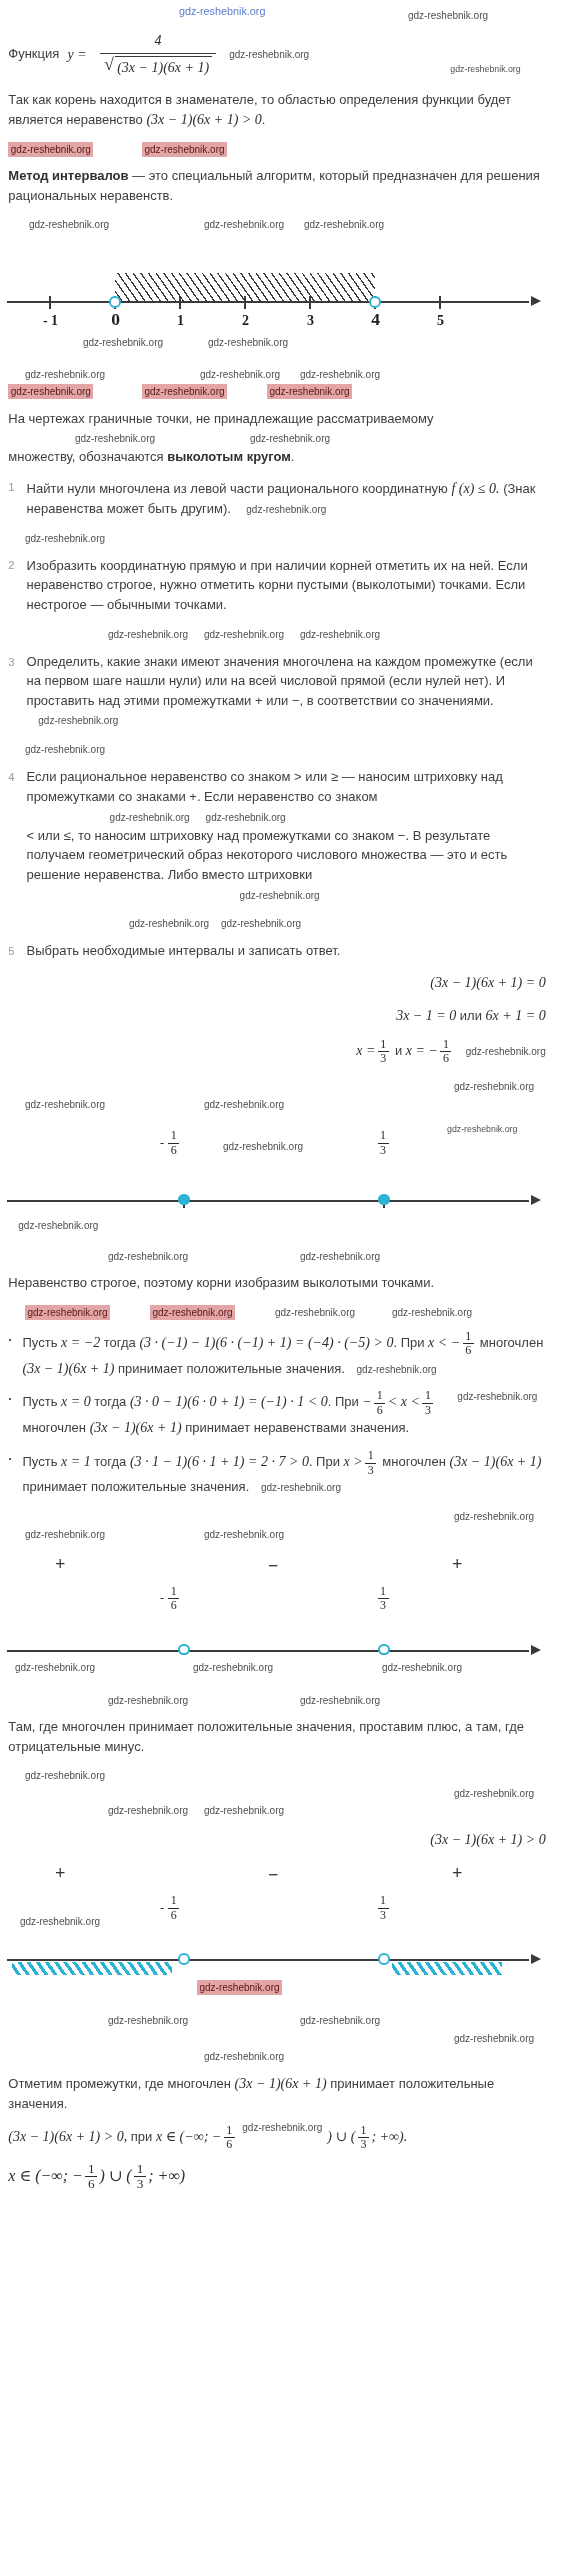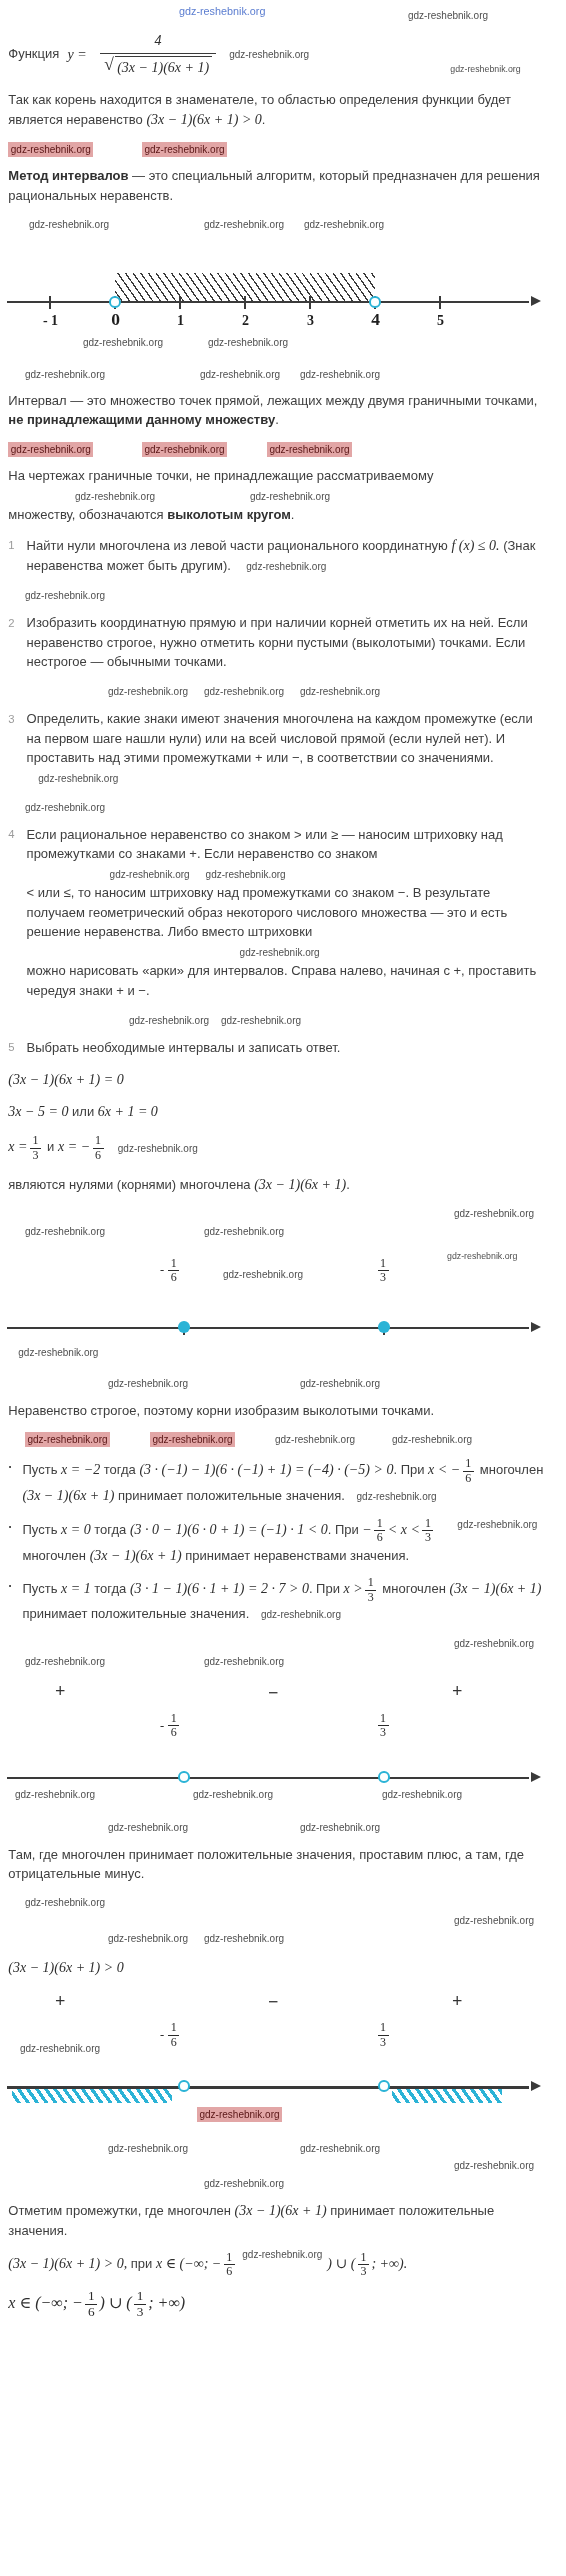--- a/index.html
+++ b/index.html
@@ -12,21 +12,21 @@
     margin:0; background:#ffffff; color:#3e3e3e;
     width:567px;
     font-family:"Liberation Sans","DejaVu Sans",sans-serif;
     font-size:13px; line-height:1.5;
   }
   .page{position:relative; width:554px; min-height:2576px; padding:1.7px 0 20px;}
   .para{margin:10px 8.3px;}
   .para b{color:#303030;}
   .math{font-family:"Liberation Serif","DejaVu Serif",serif; font-style:italic; font-size:14px; color:#2e2e2e;}
   .txt{font-family:"Liberation Sans","DejaVu Sans",sans-serif; font-style:normal; font-size:13px;}
-  .math-line{margin:11.7px 8.3px;}
+  .math-line{margin:11.7px 8.3px;text-align:right;}
 
   
   .wm{font-size:10px; color:#4f4f4f; white-space:nowrap;}
   .wm-blue{color:#5b7dd0; font-size:10.8px;}
   .wm-red{background:var(--wm-red-bg); color:#5a1616; padding:0 2.5px;}
   .wm-sm{font-size:8.8px;}
   .wm-inline{margin-left:11.7px;}
   .wm-fr{float:right; margin-right:8.3px;}
   .wm-raise{position:relative; top:-10px; margin:0 5px;}
   .wm-line{position:relative; height:16px; margin:1.7px 0;}
@@ -143,21 +143,20 @@
     <span class="wm" style="left:83px; top:92px">gdz-reshebnik.org</span>
     <span class="wm" style="left:208px; top:92px">gdz-reshebnik.org</span>
   </div>
 
   <div class="wm-line">
     <span class="wm" style="left:25px">gdz-reshebnik.org</span>
     <span class="wm" style="left:200px">gdz-reshebnik.org</span>
     <span class="wm" style="left:300px">gdz-reshebnik.org</span>
   </div>
 
-  <p class="para"><span>Интервал — это множество точек прямой, лежащих между двумя граничными точками, </span><b>не принадлежащими данному множеству</b><span>.</span></p>
 
   <div class="wm-line">
     <span class="wm wm-red" style="left:8.3px">gdz-reshebnik.org</span>
     <span class="wm wm-red" style="left:142px">gdz-reshebnik.org</span>
     <span class="wm wm-red" style="left:267px">gdz-reshebnik.org</span>
   </div>
 
 
   <p class="para" style="margin-bottom:1.7px"><span>На чертежах граничные точки, не принадлежащие рассматриваемому</span></p>
   <div class="wm-line">
@@ -210,49 +209,47 @@
     <div class="step-body">
       <span>Если рациональное неравенство со знаком &gt; или ≥ — наносим штриховку над промежутками со знаками +. Если неравенство со знаком</span>
       <div class="wm-line">
         <span class="wm" style="left:83px">gdz-reshebnik.org</span>
         <span class="wm" style="left:179px">gdz-reshebnik.org</span>
       </div>
       <span>&lt; или ≤, то наносим штриховку над промежутками со знаком −. В результате получаем геометрический образ некоторого числового множества — это и есть решение неравенства. Либо вместо штриховки</span>
       <div class="wm-line">
         <span class="wm" style="left:213px">gdz-reshebnik.org</span>
       </div>
-      <span>можно нарисовать «арки» для интервалов. Справа налево, начиная с +, проставить чередуя знаки + и −.</span>
     </div>
   </div>
 
   <div class="wm-line">
     <span class="wm" style="left:129px">gdz-reshebnik.org</span>
     <span class="wm" style="left:221px">gdz-reshebnik.org</span>
   </div>
 
   <div class="step">
     <span class="step-num">5</span>
     <div class="step-body">
       <span>Выбрать необходимые интервалы и записать ответ.</span>
     </div>
   </div>
 
   <p class="para math-line"><span class="math">(3x − 1)(6x + 1) = 0</span></p>
 
-  <p class="para math-line"><span class="math">3x − 5 = 0</span> <span class="txt">или</span> <span class="math">6x + 1 = 0</span></p>
+  <p class="para math-line"><span class="math">3x − 1 = 0</span> <span class="txt">или</span> <span class="math">6x + 1 = 0</span></p>
 
   <p class="para math-line"><span class="math">x =</span><span class="frac">
         <span class="fr-n">1</span>
         <span class="fr-d">3</span>
       </span> <span class="txt">и</span> <span class="math">x = −</span><span class="frac">
         <span class="fr-n">1</span>
         <span class="fr-d">6</span>
       </span><span class="wm wm-inline">gdz-reshebnik.org</span></p>
 
-  <p class="para"><span>являются нулями (корнями) многочлена </span><span class="math">(3x − 1)(6x + 1)</span><span>.</span></p>
 
   <div class="wm-line">
     <span class="wm" style="left:454px">gdz-reshebnik.org</span>
   </div>
   <div class="wm-line">
     <span class="wm" style="left:25px">gdz-reshebnik.org</span>
     <span class="wm" style="left:204px">gdz-reshebnik.org</span>
   </div>
 
   <div class="figure" style="height:113px">

